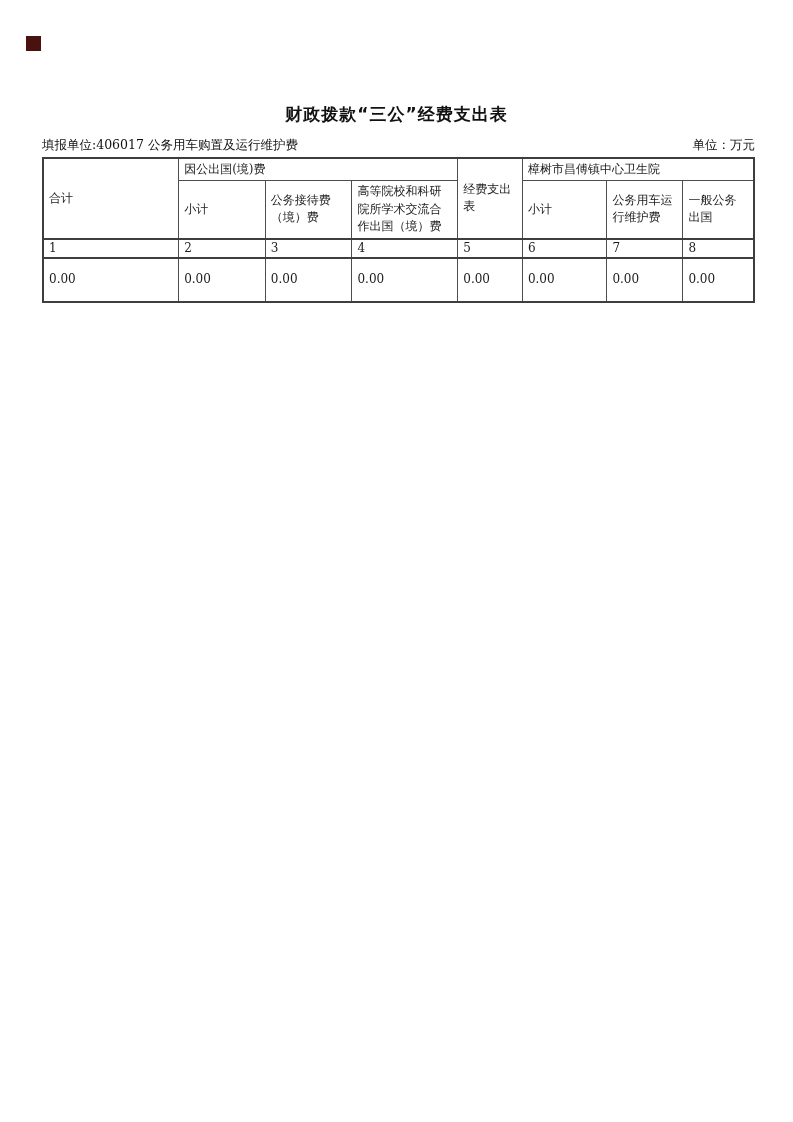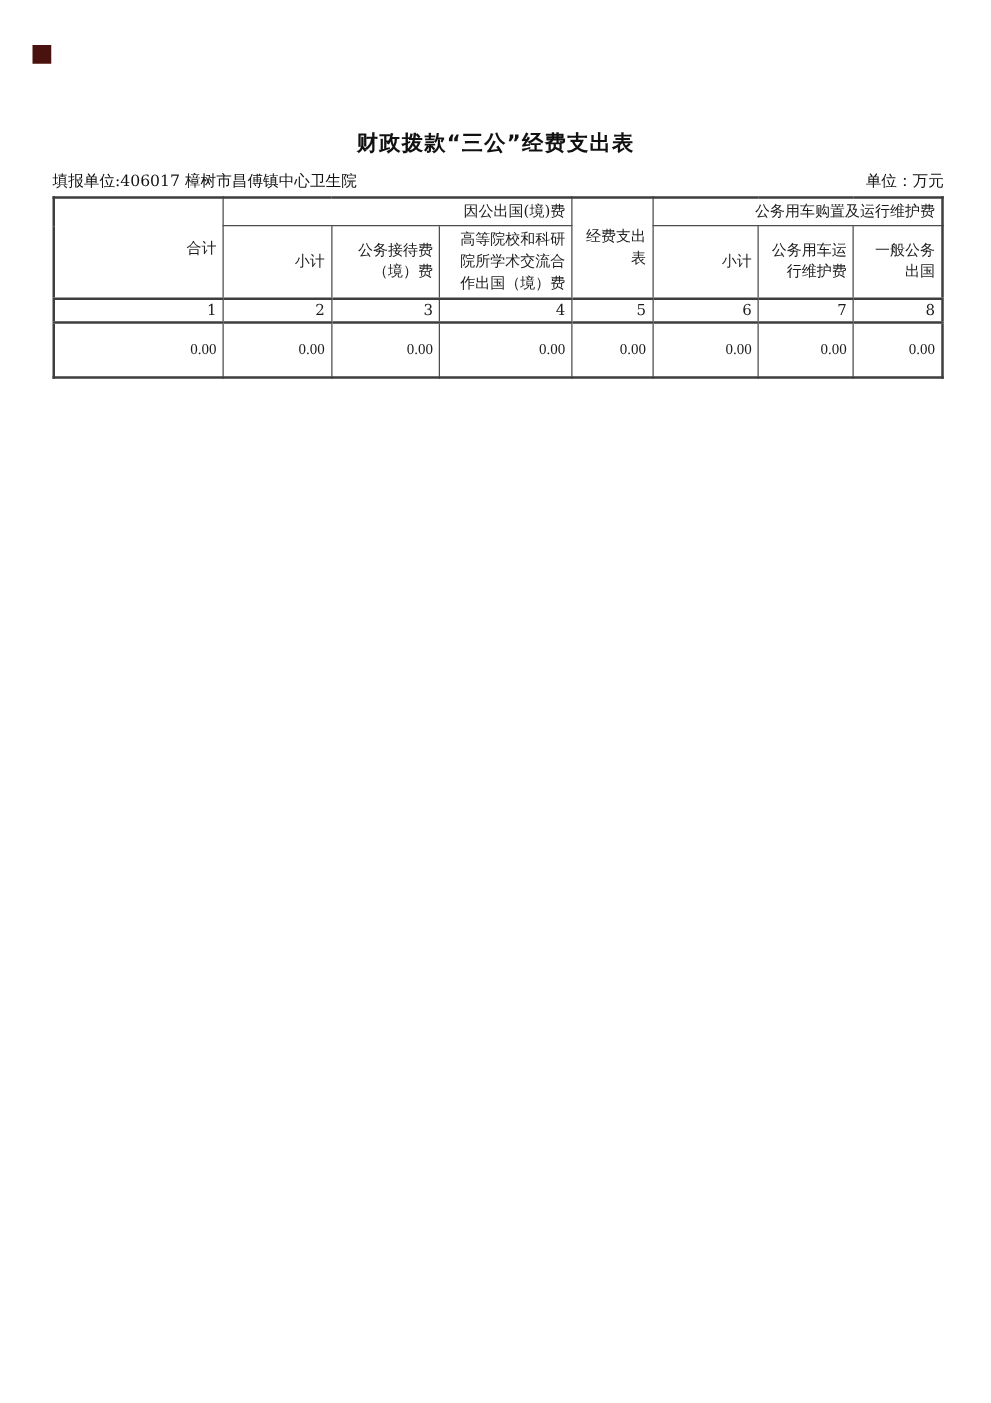--- a/index.html
+++ b/index.html
@@ -50,75 +50,75 @@
     top: 157px;
     left: 42px;
     width: 713px;
     border-collapse: collapse;
     table-layout: fixed;
     font-size: 12px;
     color: #1c1c1c;
   }
   table.expense td {
     border: 1px solid #4d4d4d;
-    text-align: right;
+    text-align: left;
     vertical-align: middle;
     padding: 2px 5px;
     line-height: 1.45;
   }
   table.expense { border: 2px solid #3e3e3e; }
   table.expense tr.row-h1 td { height: 22px; }
   table.expense tr.row-h2 td { height: 50px; }
   table.expense tr.row-idx td {
     height: 18px;
     border-top: 2px solid #3e3e3e;
     border-bottom: 2px solid #3e3e3e;
     padding: 0 5px;
   }
-  table.expense tr.row-val td { height: 44px; font-family: Liberation Serif, serif; }
+  table.expense tr.row-val td { height: 44px; }
   col.c1 { width: 19.1%; }
   col.c2 { width: 12.2%; }
   col.c3 { width: 12.2%; }
   col.c4 { width: 14.9%; }
   col.c5 { width: 9.1%; }
   col.c6 { width: 11.9%; }
   col.c7 { width: 10.7%; }
   col.c8 { width: 10.0%; }
 </style>
 </head>
 <body>
 
 <div class="page">
 
   <div class="corner-mark" style="background: rgb(74, 18, 14);"></div>
 
   <div class="doc-title">财政拨款“三公”经费支出表</div>
 
   <div class="info-line">
-    <span>填报单位:406017 樟树市昌傅镇中心卫生院</span>
+    <span>填报单位:406017 公务用车购置及运行维护费</span>
     <span>单位：万元</span>
   </div>
 
   <table class="expense">
     <colgroup>
       <col class="c1">
         <col class="c2">
         <col class="c3">
         <col class="c4">
       <col class="c5">
         <col class="c6">
         <col class="c7">
         <col class="c8">
     </colgroup>
     <tbody>
       <tr class="row-h1">
         <td rowspan="2">合计</td>
         <td colspan="3">因公出国(境)费</td>
         <td rowspan="2">经费支出表</td>
-        <td colspan="3">公务用车购置及运行维护费</td>
+        <td colspan="3">樟树市昌傅镇中心卫生院</td>
       </tr>
       <tr class="row-h2">
         <td>小计</td>
         <td>公务接待费（境）费</td>
         <td>高等院校和科研院所学术交流合作出国（境）费</td>
         <td>小计</td>
         <td>公务用车运行维护费</td>
         <td>一般公务出国</td>
       </tr>
       <tr class="row-idx">

